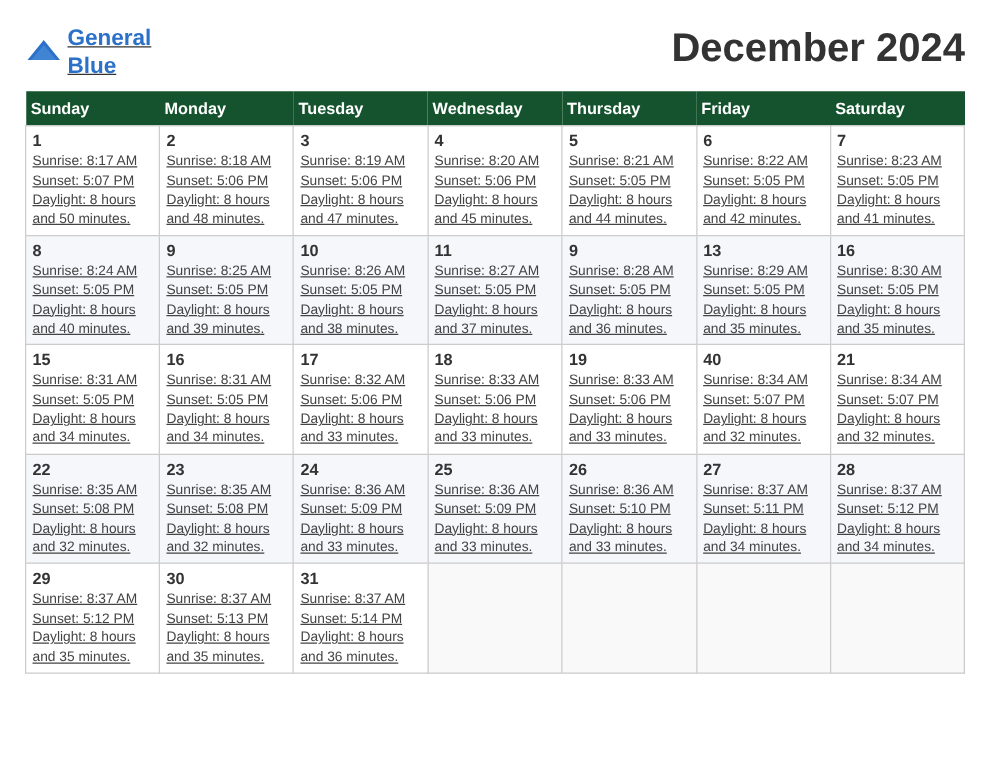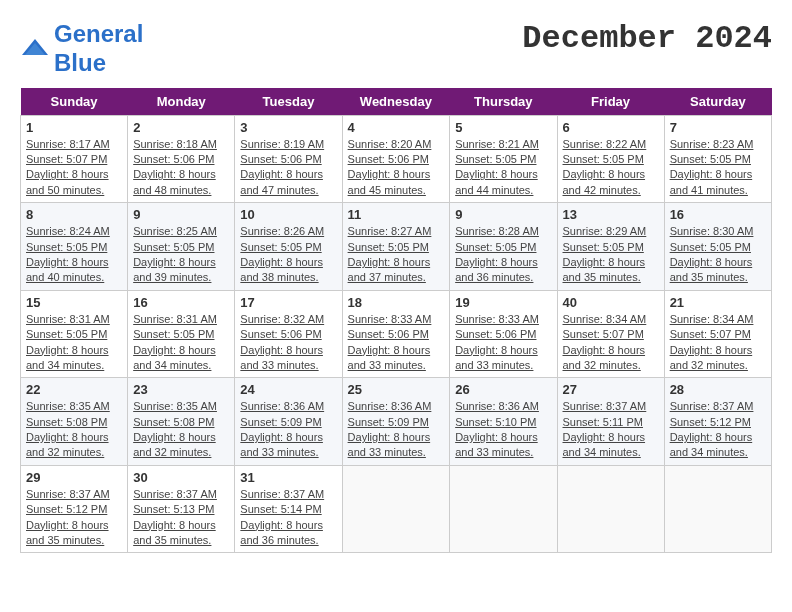--- a/index.html
+++ b/index.html
@@ -15,54 +15,54 @@
       justify-content: space-between;
       align-items: flex-start;
       margin-bottom: 10px;
     }
     .logo {
       display: flex;
       align-items: center;
       gap: 4px;
     }
     .logo-text {
-      font-size: 24px;
+      font-size: 18px;
       font-weight: bold;
       color: #333;
       line-height: 1.2;
+      text-decoration: underline;
     }
     .logo-text span { color: #2b70c9; }
     .logo-icon {
       width: 30px;
       height: 24px;
     }
     .title-section {
       text-align: right;
     }
     .main-title {
       font-size: 32px;
       font-weight: bold;
       color: #333;
-      font-family: Liberation Mono, monospace;
     }
     .subtitle {
       font-size: 14px;
       color: #555;
       margin-top: 2px;
     }
     .calendar {
       width: 100%;
       border-collapse: collapse;
       font-size: 11px;
     }
     .calendar th {
-      background: #701a75;
+      background: #14532d;
       color: white;
       padding: 6px 4px;
-      text-align: center;
+      text-align: left;
       font-size: 13px;
       font-weight: bold;
     }
     .calendar td {
       border: 1px solid #ccc;
       padding: 4px 5px;
       vertical-align: top;
       width: 108px;
       min-height: 70px;
       background: #fff;

